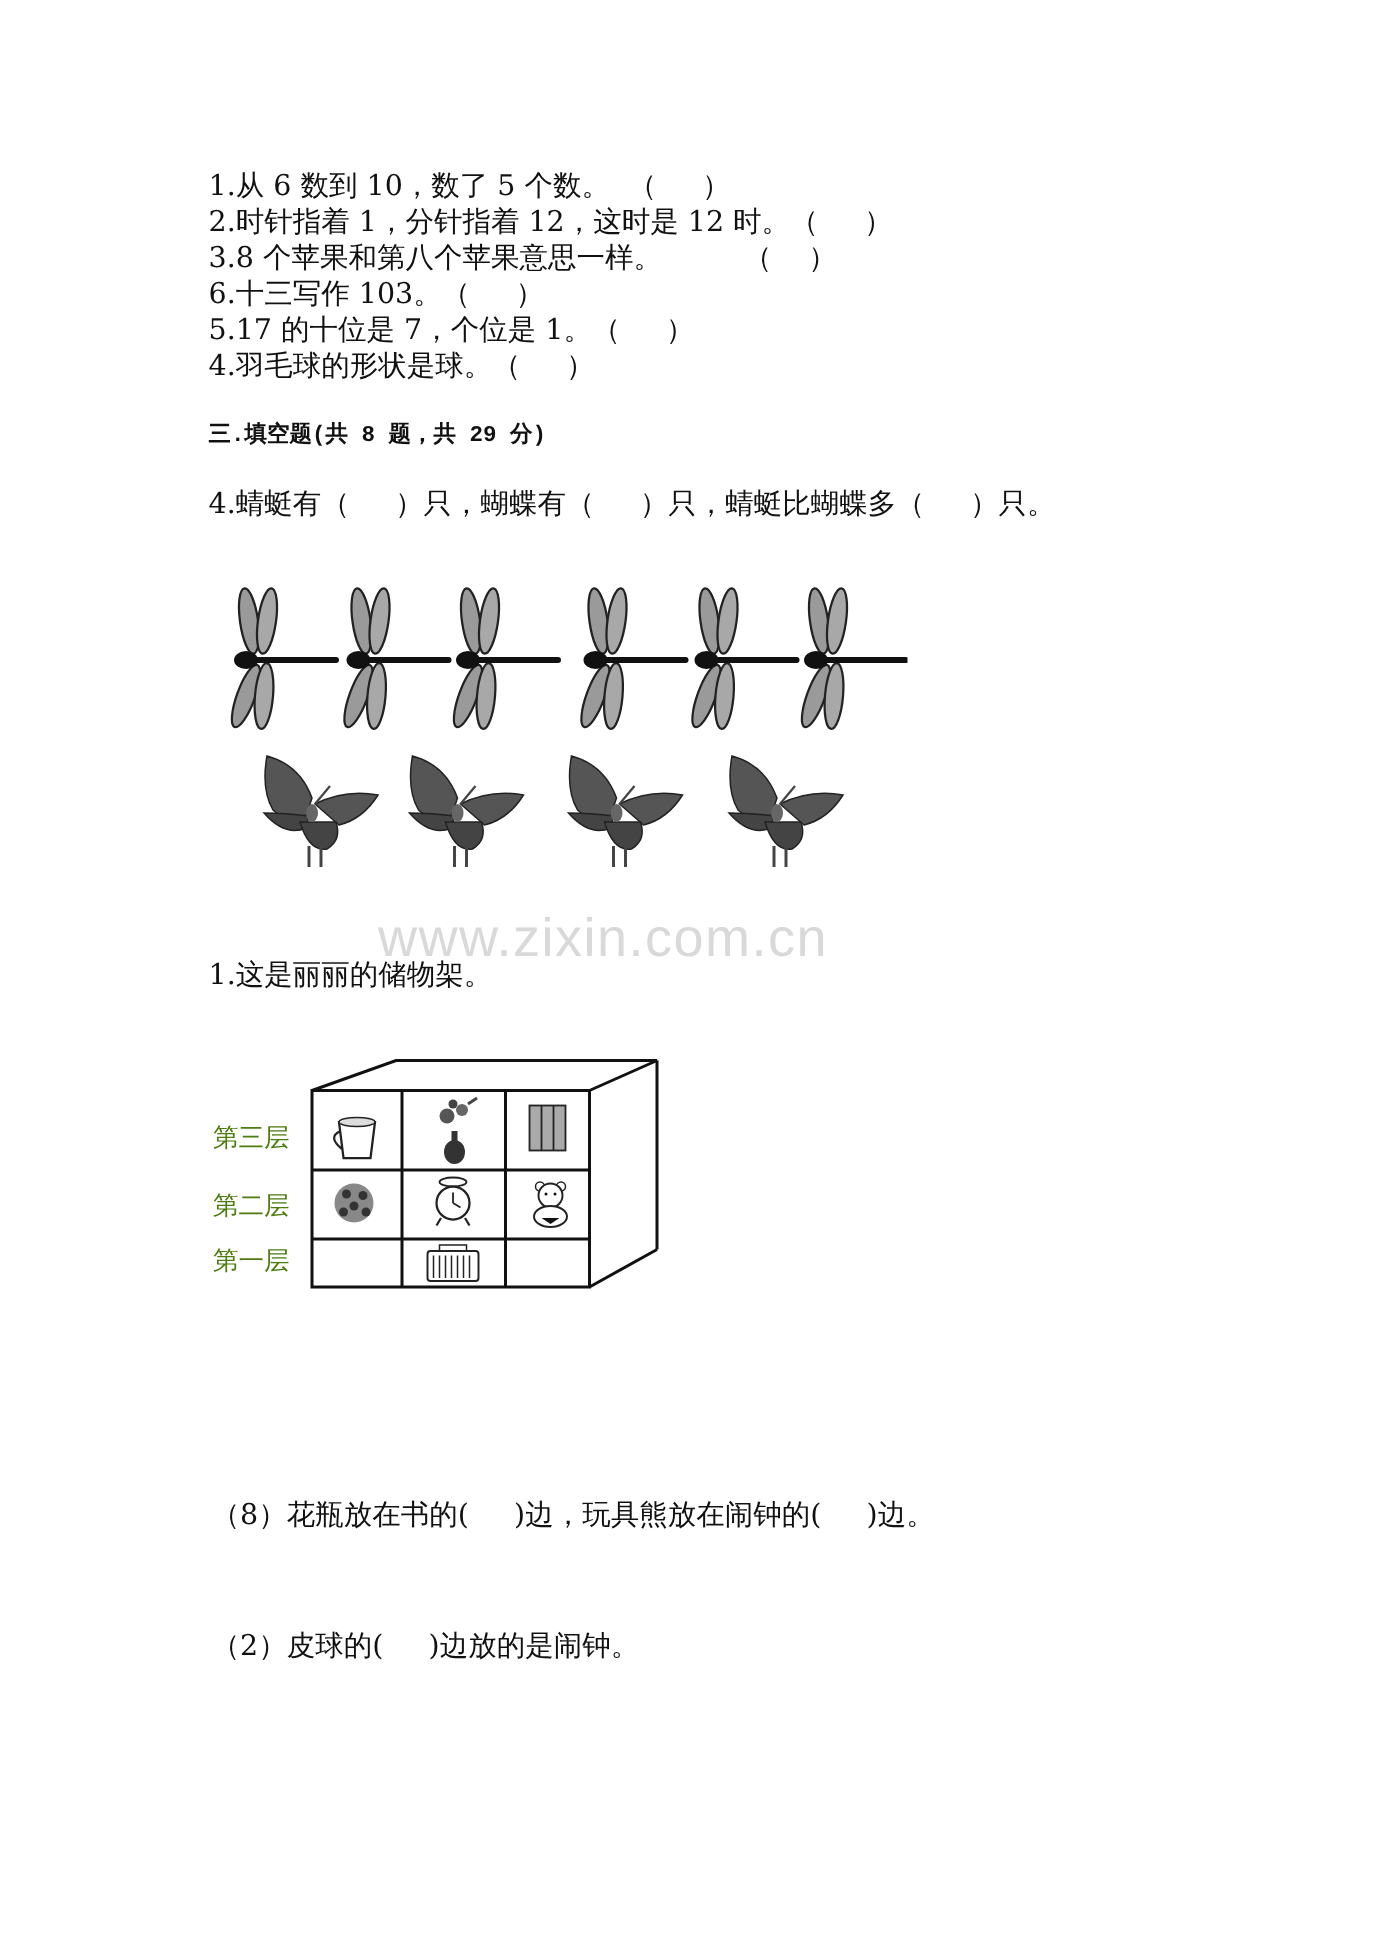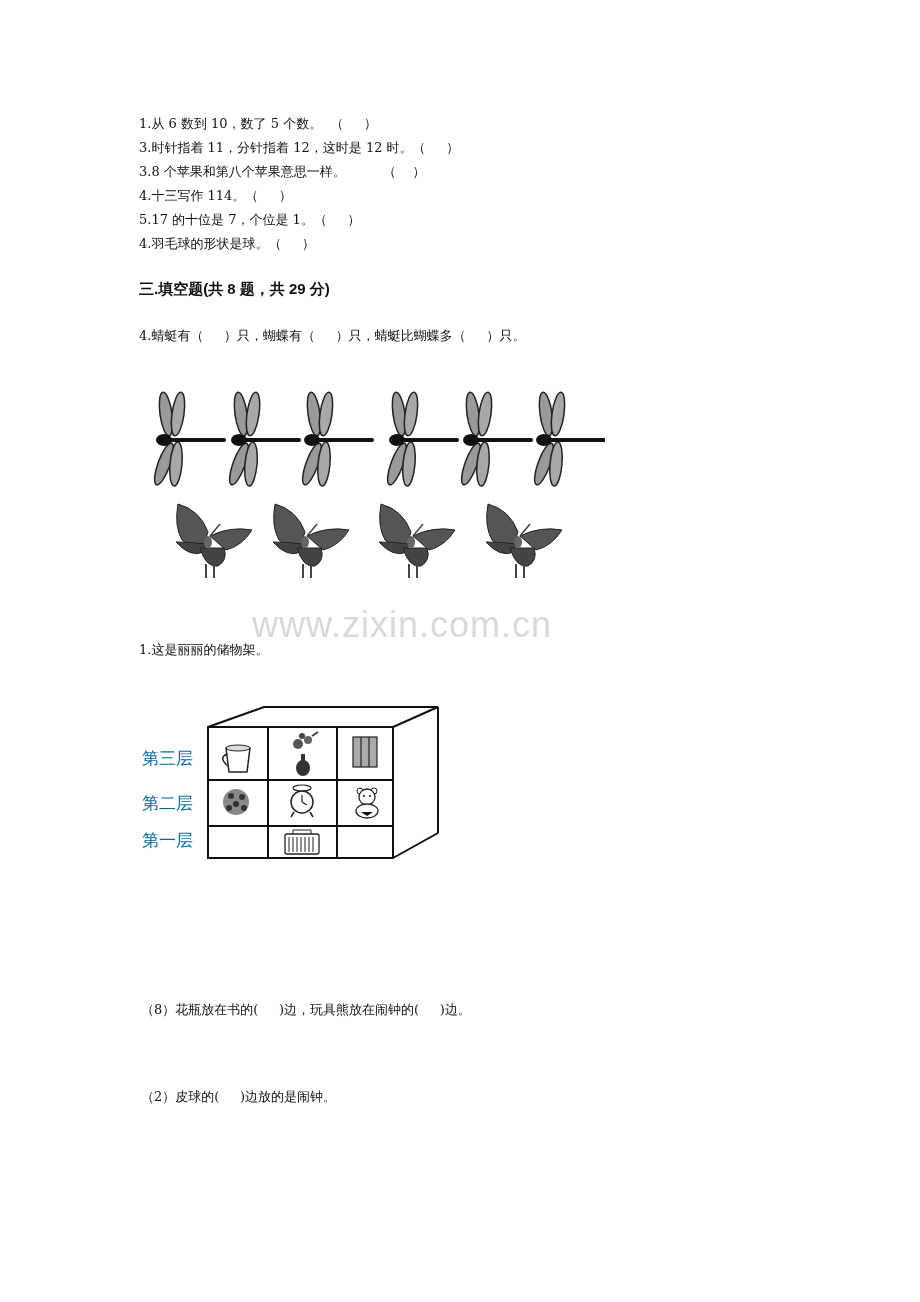--- a/index.html
+++ b/index.html
@@ -1,35 +1,35 @@
 <!DOCTYPE html>
 <html><head>
 <meta charset="utf-8">
 <style>
   html, body { margin:0; padding:0; background:#ffffff; }
   body { width:920px; height:1302px; position:relative; overflow:hidden;
          font-family:"DejaVu Serif","Liberation Serif",serif; color:#111; }
-  .line { position:absolute; left:139px; font-size:13px; line-height:20px; white-space:pre; }
+  .line { position:absolute; left:139px; font-size:19px; line-height:20px; white-space:pre; }
   .section-title { position:absolute; left:139px; top:280px; font-size:15px; font-weight:bold;
-                   font-family:Liberation Sans, sans-serif; white-space:pre; }
+                   font-family:Liberation Mono, monospace; white-space:pre; }
   .watermark { position:absolute; left:252px; top:604px; font-size:36px; color:#d9d9d9;
                font-family:"Liberation Sans","DejaVu Sans",sans-serif; letter-spacing:1px; white-space:pre; }
   .fig { position:absolute; }
   .shelf-label { position:absolute; left:142px; font-size:17px;
-                 font-family:"DejaVu Sans","Liberation Sans",sans-serif; color:#0369a1; white-space:pre; }
+                 font-family:"DejaVu Sans","Liberation Sans",sans-serif; color:#4d7c0f; white-space:pre; }
 </style>
 </head>
 <body>
 
 <div class="watermark">www.zixin.com.cn</div>
 
 <div class="line" style="top:114px">1.从 6 数到 10，数了 5 个数。  （     ）</div>
-<div class="line" style="top:138px">3.时针指着 11，分针指着 12，这时是 12 时。（     ）</div>
+<div class="line" style="top:138px">2.时针指着 1，分针指着 12，这时是 12 时。（     ）</div>
 <div class="line" style="top:162px">3.8 个苹果和第八个苹果意思一样。         （    ）</div>
-<div class="line" style="top:186px">4.十三写作 114。（     ）</div>
+<div class="line" style="top:186px">6.十三写作 103。（     ）</div>
 <div class="line" style="top:210px">5.17 的十位是 7，个位是 1。（     ）</div>
 <div class="line" style="top:234px">4.羽毛球的形状是球。（     ）</div>
 
 <div class="section-title">三.填空题(共 8 题，共 29 分)</div>
 
 <div class="line" style="top:326px">4.蜻蜓有（     ）只，蝴蝶有（     ）只，蜻蜓比蝴蝶多（     ）只。</div>
 
 <svg class="fig" style="left:145px;top:390px" width="460" height="100" viewBox="0 0 460 100">
   <defs>
     <g id="dfly">

